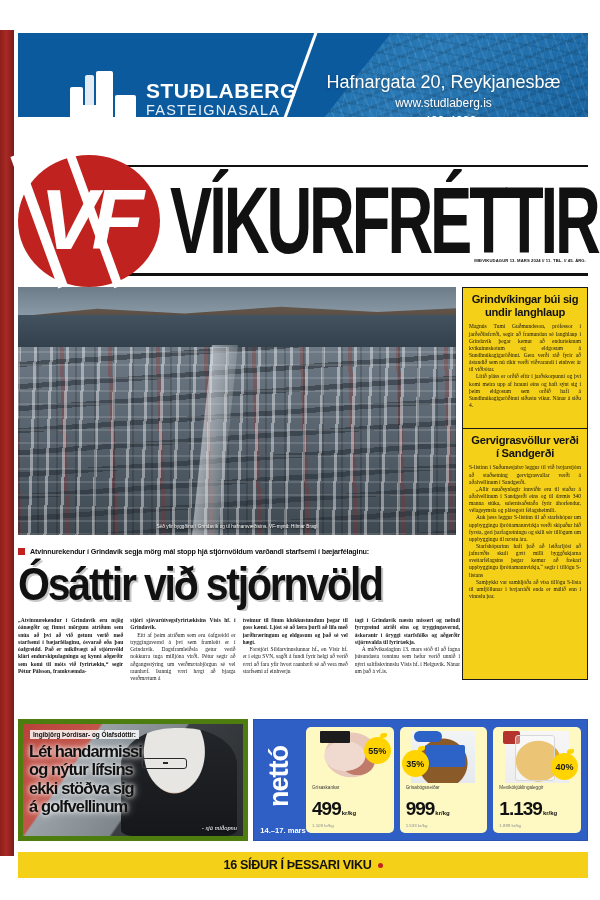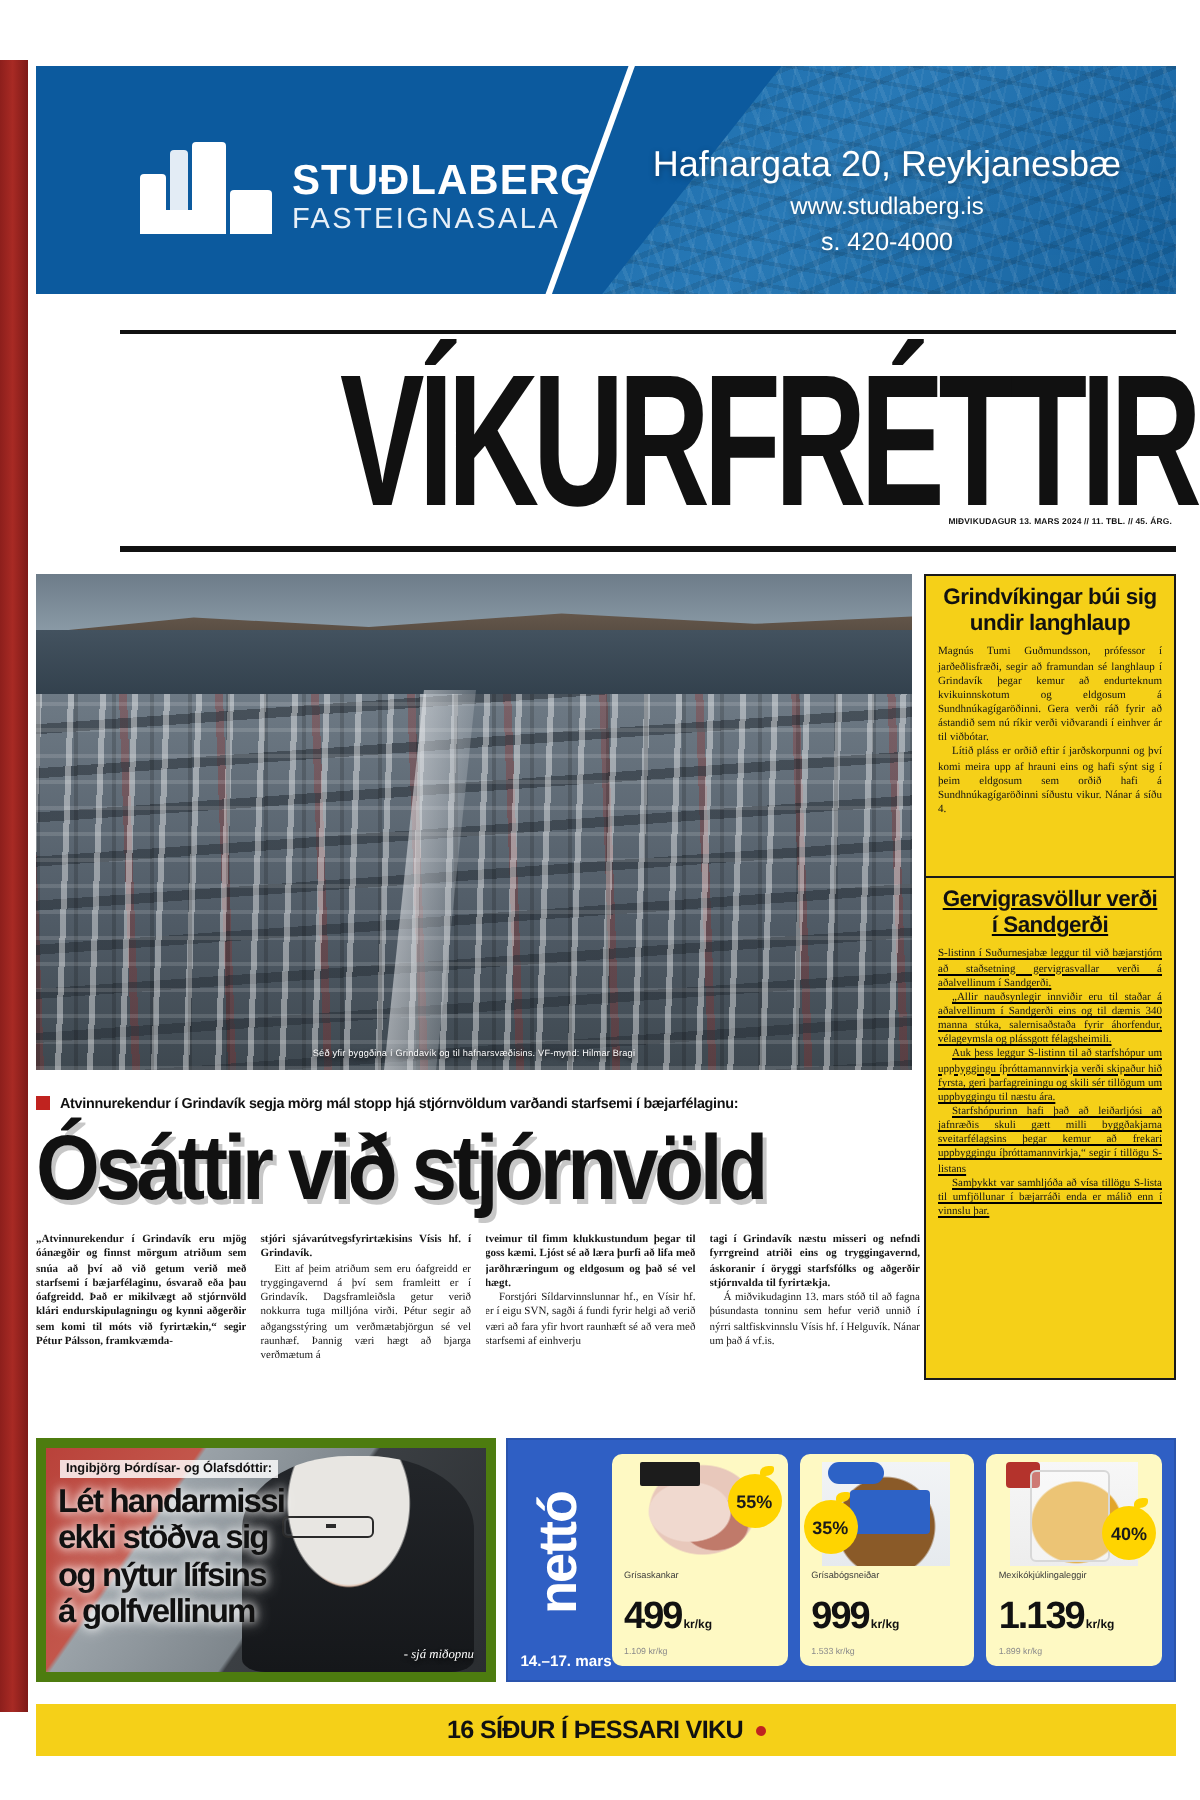--- a/index.html
+++ b/index.html
@@ -13,21 +13,21 @@
   .page { position:absolute; inset:0; background:#fff; }
 
   
   .spine {
     position:absolute; left:0; top:30px; width:14px; height:826px;
     background:linear-gradient(90deg,#8d1f1c 0%,#a82a24 45%,#7d1a18 100%);
   }
 
   
   .topad {
-    position:absolute; left:18px; top:33px; width:570px; height:114px;
+    position:absolute; left:18px; top:33px; width:570px; height:84px;
     background:#0c5a9e; overflow:hidden;
   }
   .topad .aerial {
     position:absolute; right:0; top:0; width:290px; height:118px;
     background:
       radial-gradient(circle at 20% 30%, rgba(255,255,255,.10) 0 6px, transparent 7px),
       radial-gradient(circle at 60% 70%, rgba(255,255,255,.08) 0 5px, transparent 6px),
       repeating-linear-gradient(68deg, rgba(255,255,255,.07) 0 2px, transparent 2px 9px),
       repeating-linear-gradient(-22deg, rgba(0,0,0,.10) 0 3px, transparent 3px 12px),
       linear-gradient(130deg,#1b6ead 0%,#2b7cb8 40%,#17639f 100%);
@@ -169,21 +169,21 @@
     font-family:"Liberation Sans", sans-serif; font-weight:700;
     font-size:11.2px; line-height:1.18; text-align:center; color:#111;
     letter-spacing:-.25px; margin-bottom:4px;
   }
   .sidebox p {
     font-family:"Liberation Serif", serif; font-size:5.5px; line-height:1.3;
     text-align:justify; color:#141414; text-indent:7px;
   }
   .sidebox p.first { text-indent:0; }
   #sidebox1 { top:287px; height:160px; }
-  #sidebox2 { top:438px; height:252px;text-decoration:underline; }
+  #sidebox2 { top:428px; height:252px; }
 
   
   .kicker {
     position:absolute; left:18px; top:547px; width:440px;
     display:flex; align-items:center; gap:5px;
   }
   .kicker .sq { width:7px; height:7px; background:#c0231f; flex:0 0 auto; }
   .kicker span {
     font-family:"Liberation Sans", sans-serif; font-weight:700;
     font-size:7.2px; letter-spacing:-.15px; color:#111; white-space:nowrap;
@@ -383,20 +383,26 @@
       <div>Hafnargata 20, Reykjanesbæ</div>
       <div>www.studlaberg.is</div>
       <div>s. 420-4000</div>
     </div>
   </div>
 
   <div class="masthead">
     <div class="rule-top"></div>
     <div class="rule-bot"></div>
 
+    <div class="vflogo">
+      <div class="disc"></div>
+      <div class="vf">VF</div>
+      <div class="slash"></div>
+      <div class="slash2"></div>
+    </div>
 
     <div class="nameplate">
       <span>VÍKURFRÉTTIR</span>
     </div>
 
     <div class="dateline">MIÐVIKUDAGUR 13. MARS 2024 // 11. TBL. // 45. ÁRG.</div>
   </div>
 
   <div class="mainphoto">
     <div class="mp-sky"></div>
@@ -449,22 +455,22 @@
     </div>
   </div>
 
   <div class="feature">
     <div class="photo"></div>
     <div class="person"></div>
     <div class="glasses"></div>
     <div class="kick">Ingibjörg Þórdísar- og Ólafsdóttir:</div>
     <div class="fh">
       <span>Lét handarmissi</span>
+      <span>og nýtur lífsins</span>
       <span>ekki stöðva sig</span>
-      <span>og nýtur lífsins</span>
       <span>á golfvellinum</span>
     </div>
     <div class="seemore">- sjá miðopnu</div>
   </div>
 
   <div class="nettoad">
     <div class="netto-vert">
       <span>nettó</span>
     </div>
     <div class="netto-dates">14.–17. mars</div>

